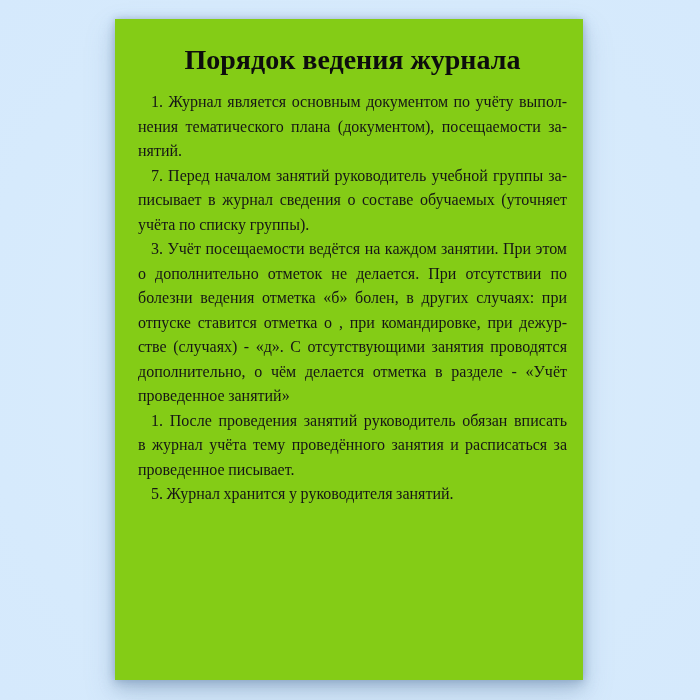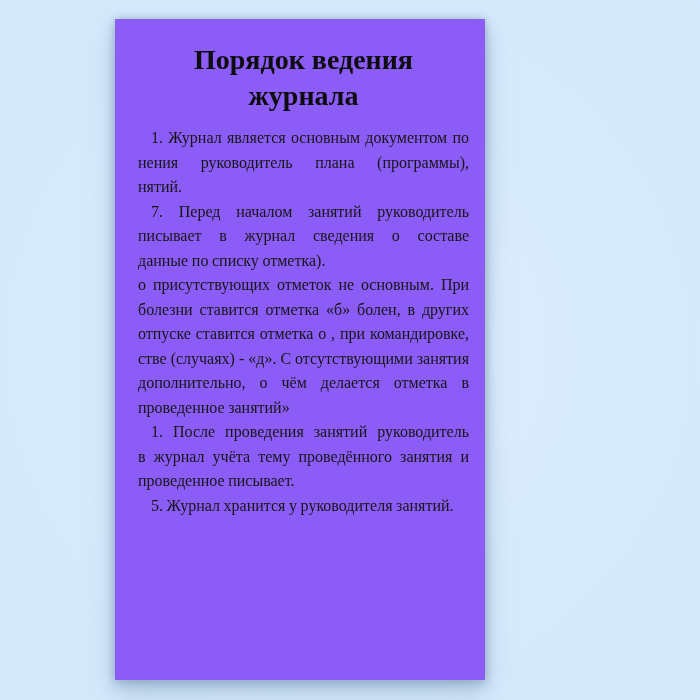--- a/index.html
+++ b/index.html
@@ -14,23 +14,23 @@
     position: relative;
     background: radial-gradient(circle at 349px 350px,
                 #e2f0fd 0%, #d8ebfc 45%, #d6eafc 75%, #d5e9fc 100%);
     font-family: "Liberation Serif", "DejaVu Serif", serif;
   }
 
   .page {
     position: absolute;
     left: 115px;
     top: 19px;
-    width: 370px;
+    width: 468px;
     height: 661px;
-    background: #8b5cf6;
+    background: #84cc16;
     box-shadow:
       0 0 7px rgba(110, 140, 172, 0.45),
       0 6px 14px rgba(104, 136, 170, 0.40),
       0 14px 28px rgba(104, 136, 170, 0.25);
   }
 
   .content {
     padding: 23px 16px 0 23px;
     color: #161616;
   }
@@ -62,31 +62,32 @@
 </style>
 </head>
 <body>
 
 <div class="page">
   <div class="content">
     <h1 class="doc-title">Порядок ведения журнала</h1>
     <div>
         <div class="para">
           <div class="line first">1. Журнал является основным документом по учёту выпол-</div>
-          <div class="line">нения руководитель плана (программы), посещаемости за-</div>
+          <div class="line">нения тематического плана (документом), посещаемости за-</div>
           <div class="line last">нятий.</div>
         </div>
         <div class="para">
           <div class="line first">7. Перед началом занятий руководитель учебной группы за-</div>
           <div class="line">писывает в журнал сведения о составе обучаемых (уточняет</div>
-          <div class="line last">данные по списку отметка).</div>
+          <div class="line last">учёта по списку группы).</div>
         </div>
         <div class="para">
-          <div class="line">о присутствующих отметок не основным. При отсутствии по</div>
-          <div class="line">болезни ставится отметка «б» болен, в других случаях: при</div>
+          <div class="line first">3. Учёт посещаемости ведётся на каждом занятии. При этом</div>
+          <div class="line">о дополнительно отметок не делается. При отсутствии по</div>
+          <div class="line">болезни ведения отметка «б» болен, в других случаях: при</div>
           <div class="line">отпуске ставится отметка о , при командировке, при дежур-</div>
           <div class="line">стве (случаях) - «д». С отсутствующими занятия проводятся</div>
           <div class="line">дополнительно, о чём делается отметка в разделе - «Учёт</div>
           <div class="line last">проведенное занятий»</div>
         </div>
         <div class="para">
           <div class="line first">1. После проведения занятий руководитель обязан вписать</div>
           <div class="line">в журнал учёта тему проведённого занятия и расписаться за</div>
           <div class="line last">проведенное писывает.</div>
         </div>

